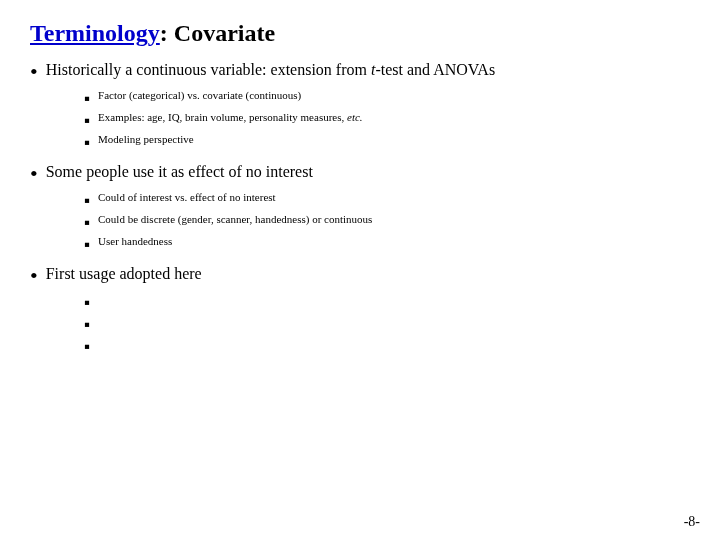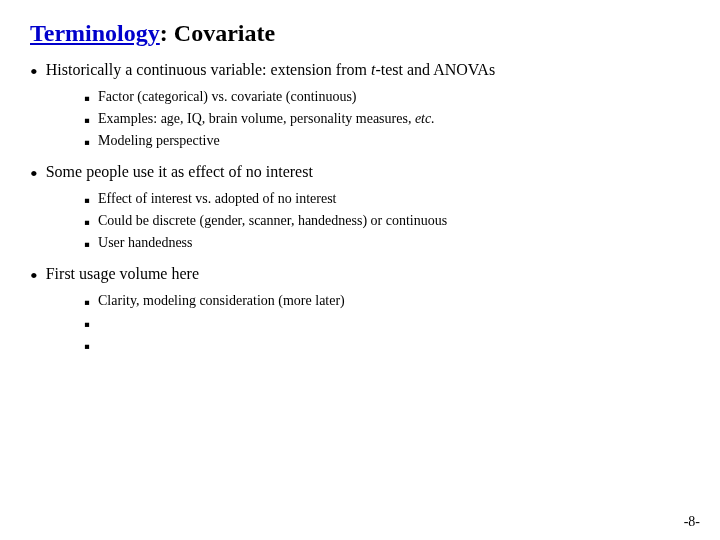--- a/index.html
+++ b/index.html
@@ -73,21 +73,21 @@
       margin-bottom: 2px;
     }
 
     .sub-dash {
       margin-right: 8px;
       flex-shrink: 0;
       font-size: 17px;
     }
 
     .sub-text {
-      font-size: 14px;
+      font-size: 11px;
     }
 
     .sub-text em {
     }
 
     .page-number {
       position: absolute;
       bottom: 10px;
       right: 20px;
       font-size: 14px;
@@ -129,44 +129,43 @@
   <div class="bullet-section">
     <div class="bullet-main">
       <span class="bullet-dot">•</span>
       <span class="bullet-main-text">
         Some people use it as effect of no interest
       </span>
     </div>
     <div class="sub-bullets">
       <div class="sub-bullet">
         <span class="sub-dash">▪</span>
-        <span class="sub-text">Effect of interest vs. adopted of no interest</span>
+        <span class="sub-text">Could of interest vs. effect of no interest</span>
       </div>
       <div class="sub-bullet">
         <span class="sub-dash">▪</span>
         <span class="sub-text">Could be discrete (gender, scanner, handedness) or continuous</span>
       </div>
       <div class="sub-bullet">
         <span class="sub-dash">▪</span>
         <span class="sub-text">User handedness</span>
       </div>
     </div>
   </div>
 
   <div class="bullet-section">
     <div class="bullet-main">
       <span class="bullet-dot">•</span>
       <span class="bullet-main-text">
-        First usage volume here
+        First usage adopted here
       </span>
     </div>
     <div class="sub-bullets">
       <div class="sub-bullet">
         <span class="sub-dash">▪</span>
-        <span class="sub-text">Clarity, modeling consideration (more later)</span>
       </div>
       <div class="sub-bullet">
         <span class="sub-dash">▪</span>
       </div>
       <div class="sub-bullet">
         <span class="sub-dash">▪</span>
       </div>
     </div>
   </div>
 

